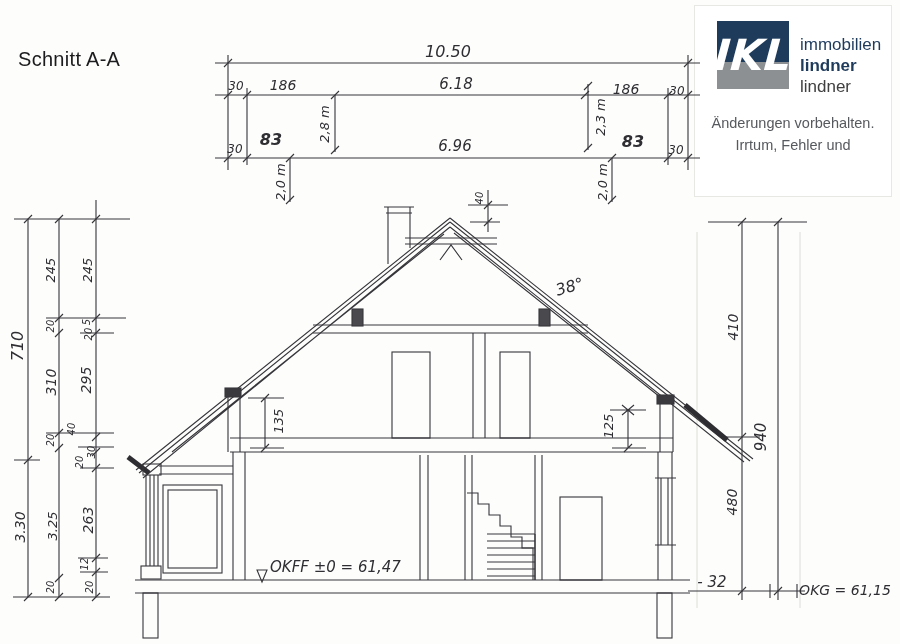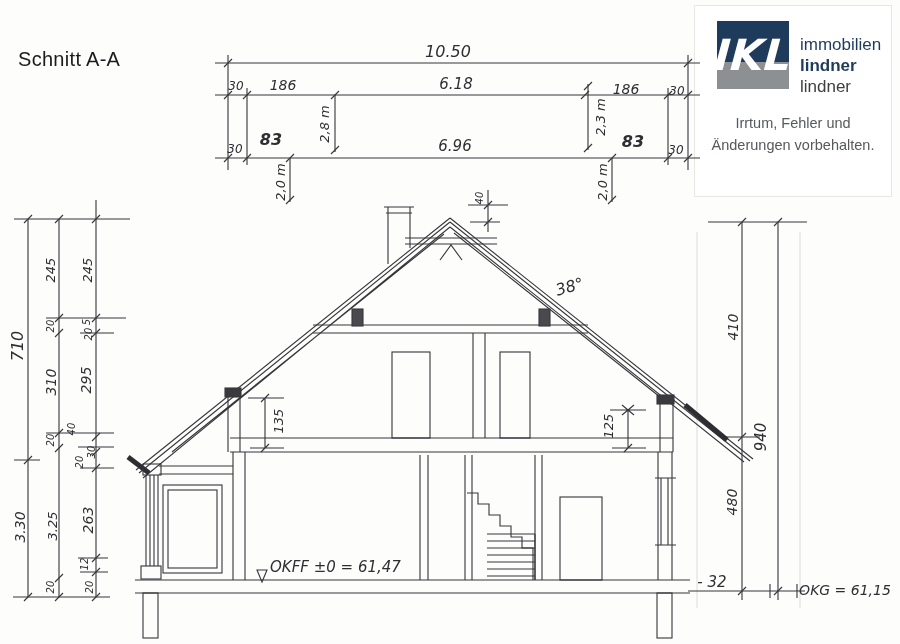--- a/index.html
+++ b/index.html
@@ -39,22 +39,22 @@
         <div id="ikl-bottom"></div>
         <div id="ikl-text">IKL</div>
       </div>
       <div id="brand">
         <div class="b1">immobilien</div>
         <div class="b2">lindner</div>
         <div class="b3">lindner</div>
       </div>
     </div>
     <div id="disclaimer">
+      <div>Änderungen vorbehalten.</div>
       <div>Irrtum, Fehler und</div>
-      <div>Änderungen vorbehalten.</div>
     </div>
   </div>
 
   <svg width="900" height="644" viewBox="0 0 900 644" style="position:absolute;left:0;top:0;">
 
     <g stroke="#dcdcd8" stroke-width="1" fill="none">
       <path d="M697 232V608 M800 232V608"></path>
     </g>
 
     <g stroke="#36363b" stroke-width="1.1" fill="none">

